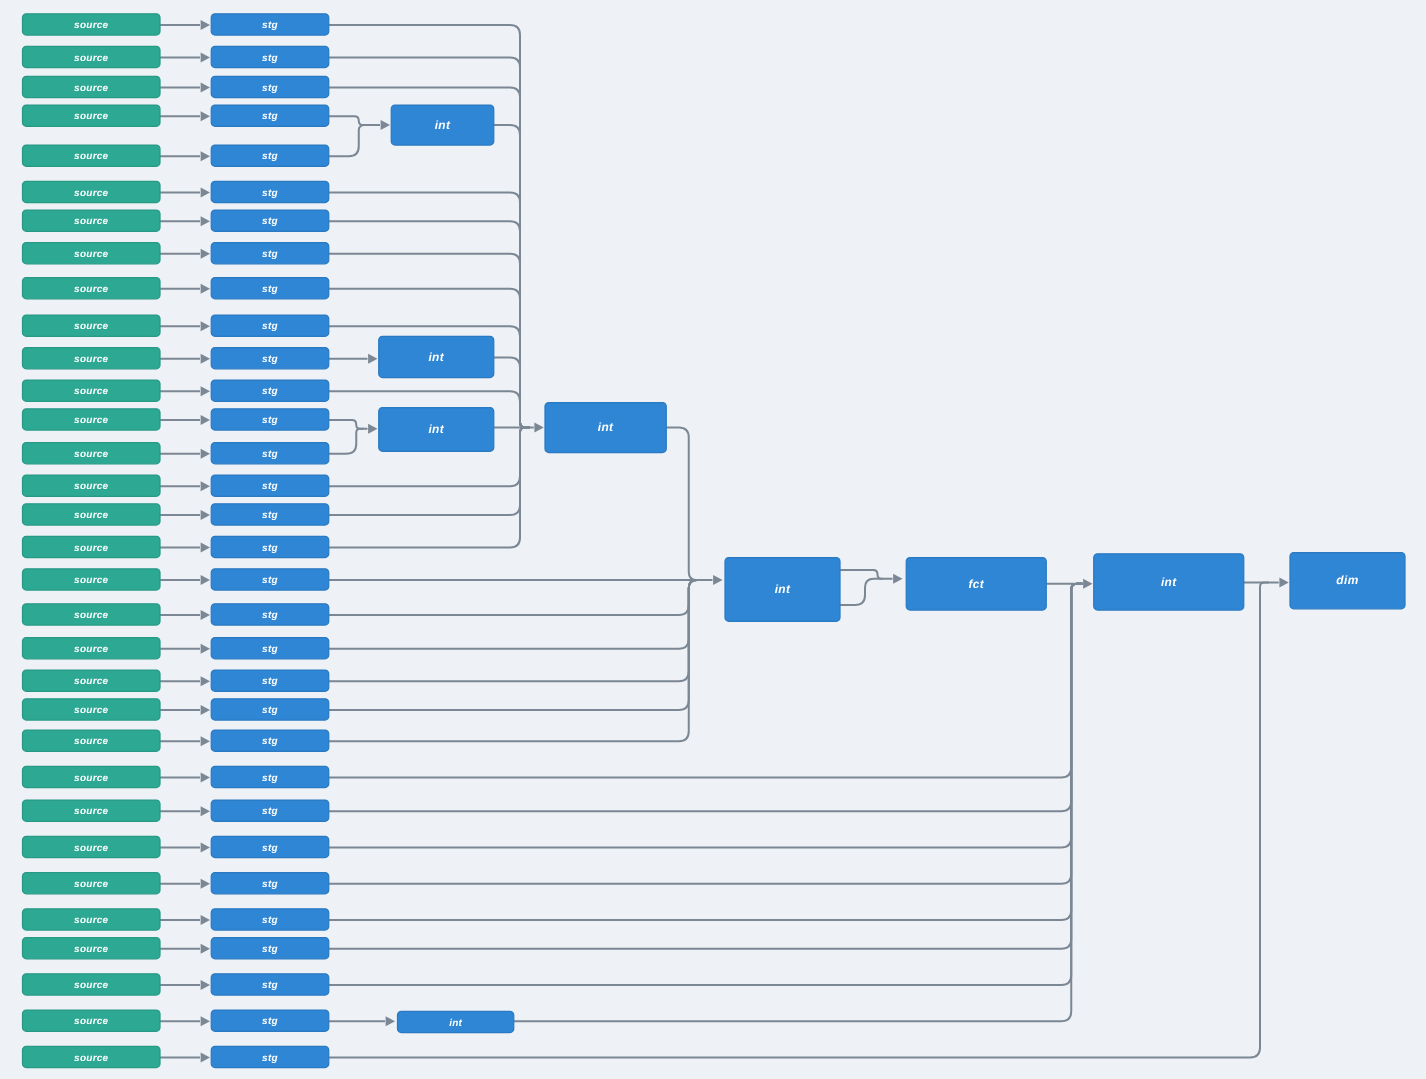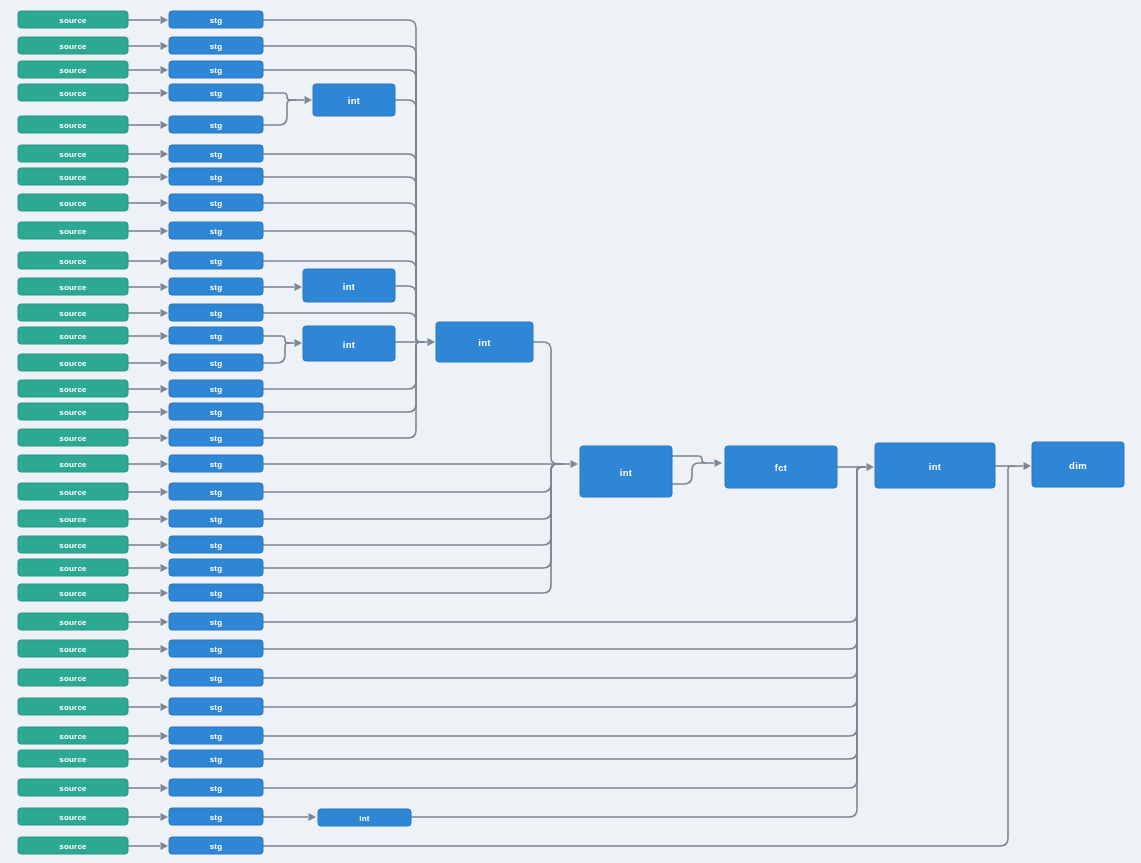--- a/index.html
+++ b/index.html
@@ -6,20 +6,21 @@
     margin: 0;
     padding: 0;
     background: #eef1f5;
     font-family: "Liberation Sans", sans-serif;
   }
   .canvas-wrap {
     position: relative;
     width: 1141px;
     height: 863px;
     overflow: hidden;
+    font-style: italic;
   }
   svg { display: block; }
   .edge {
     fill: none;
     stroke-width: 1.6;
     stroke-linecap: butt;
   }
   .node rect { cursor: pointer; }
   .node text {
     font-family: "Liberation Sans", sans-serif;

